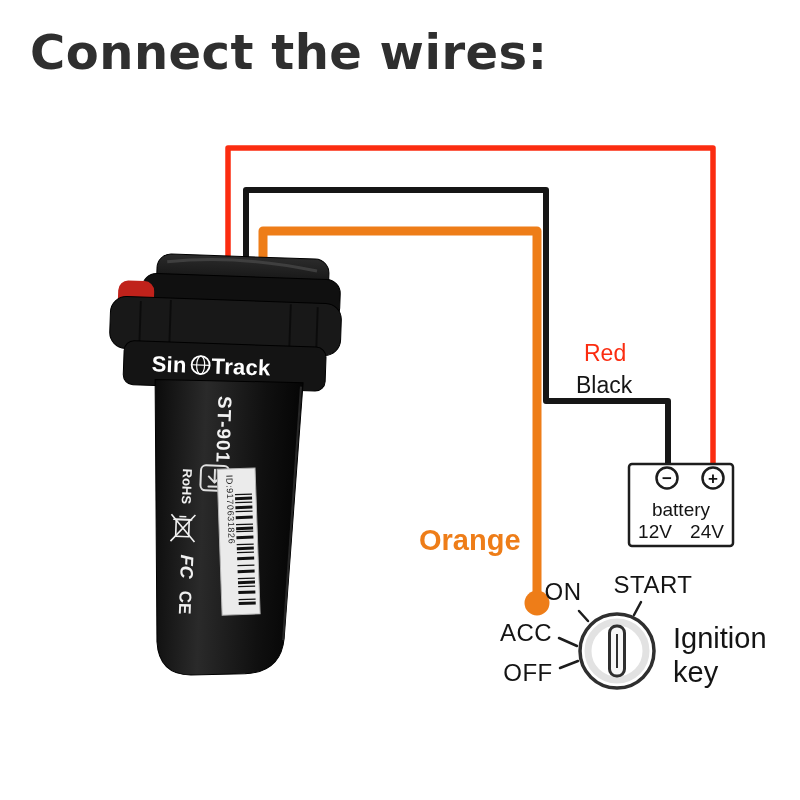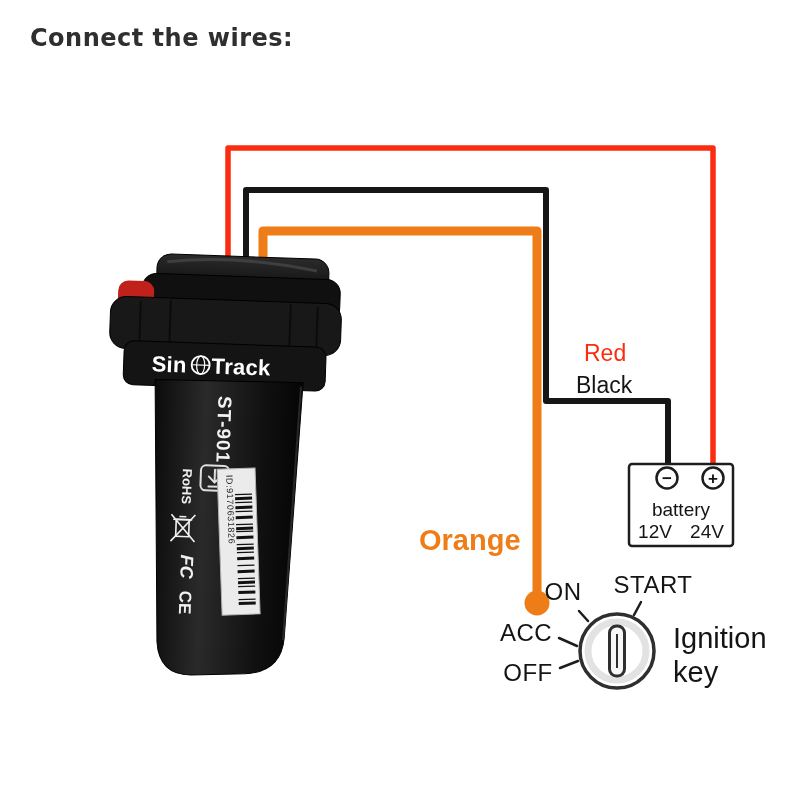--- a/index.html
+++ b/index.html
@@ -1,18 +1,18 @@
 <!DOCTYPE html>
 <html><head>
 <meta charset="utf-8">
 <style>
   html,body{margin:0;padding:0;background:#fff;}
   #canvas{position:relative;width:800px;height:800px;background:#ffffff;overflow:hidden;
           font-family:"Liberation Sans",sans-serif;}
-  .title{position:absolute;left:30px;top:24px;font-size:24px;font-weight:600;color:#2f2f2f;
+  .title{position:absolute;left:30px;top:24px;font-size:48px;font-weight:600;color:#2f2f2f;
          font-family:"DejaVu Sans","Liberation Sans",sans-serif;letter-spacing:.5px;}
   svg{position:absolute;left:0;top:0;}
   svg text{font-family:"Liberation Sans",sans-serif;}
   .wire{fill:none;stroke-linejoin:round;stroke-linecap:round;}
   .w-label{font-size:23px;font-weight:500;}
   .w-label-lg{font-size:29px;font-weight:600;}
   .batt-text{font-size:19px;fill:#141414;}
   .term-sign{font-size:17px;font-weight:700;fill:#141414;text-anchor:middle;}
   .ign-pos{font-size:24px;fill:#141414;text-anchor:middle;letter-spacing:.5px;}
   .ign-caption{font-size:29px;fill:#141414;}

